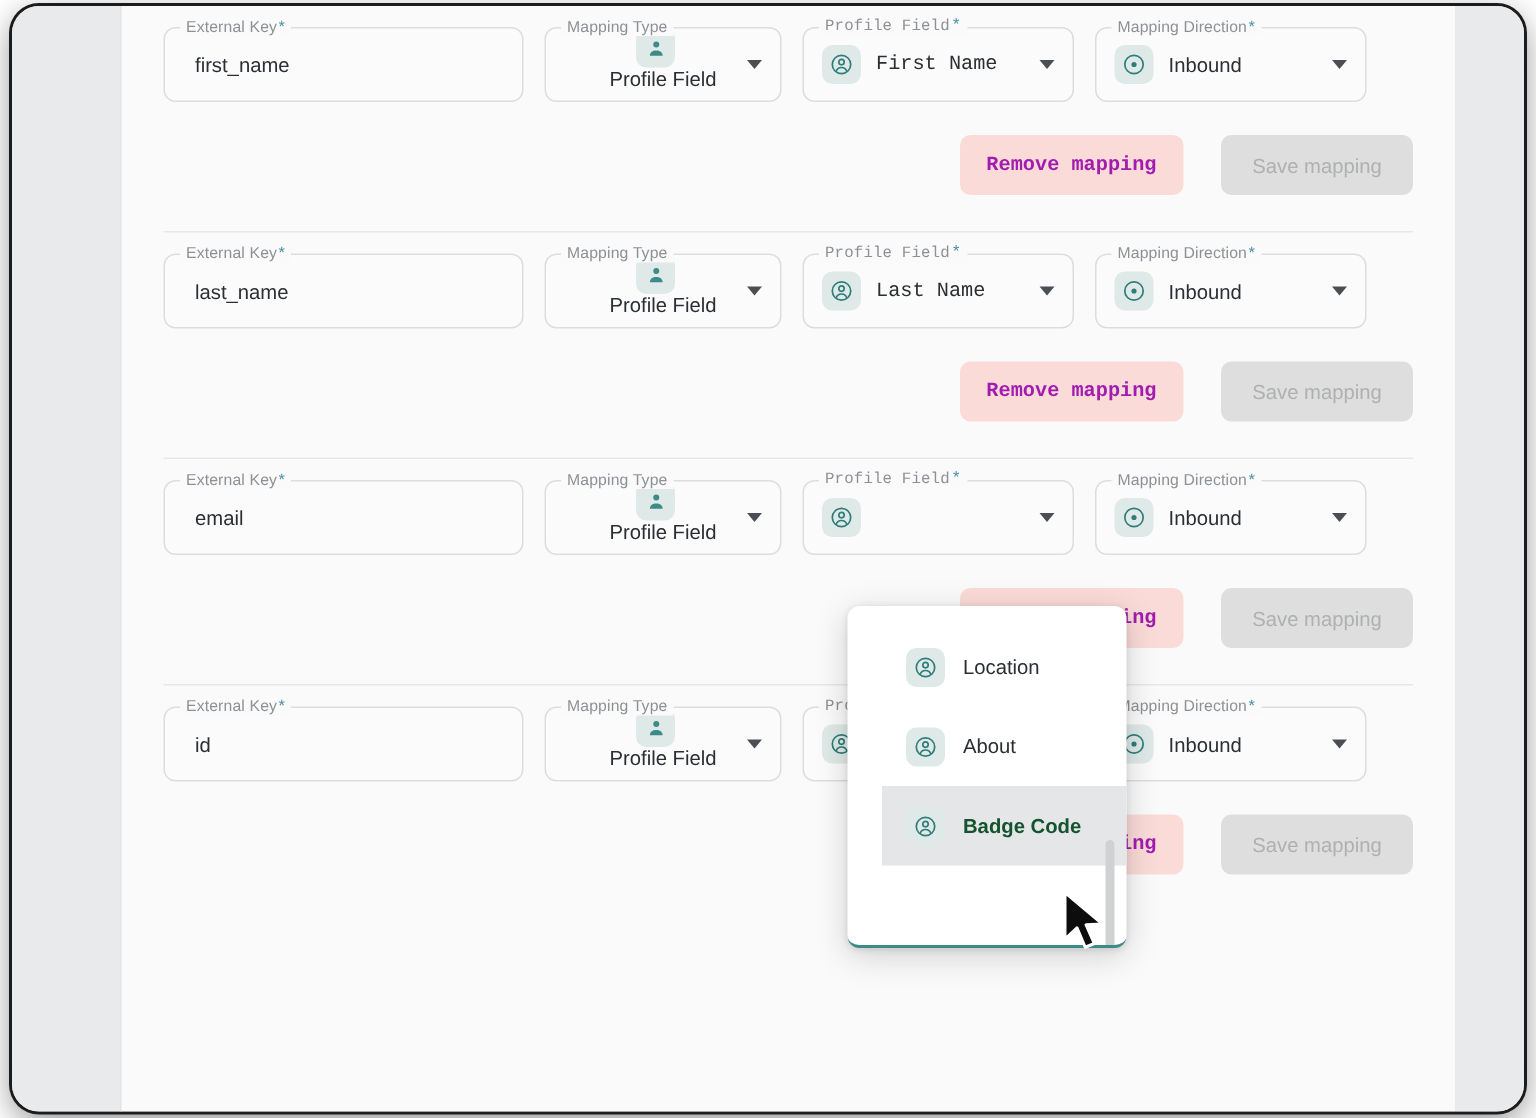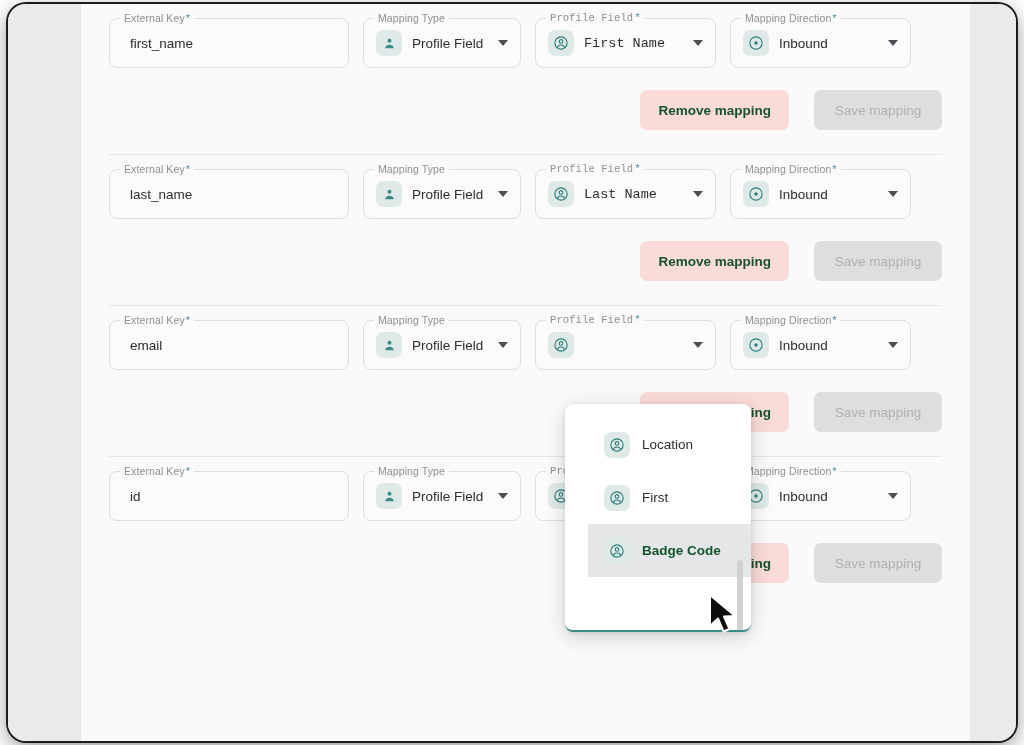--- a/index.html
+++ b/index.html
@@ -73,21 +73,21 @@
     position: relative;
     height: 50px;
     background: #fbfbfb;
     border: 1px solid #dcdddf;
     border-radius: 8px;
     display: flex;
     align-items: center;
     padding: 0 12px;
   }
   .field.ek   { width: 240px; padding-left: 20px; }
-  .field.mt   { width: 158px; }
+  .field.mt   { width: 158px; flex-direction: column; }
   .field.pf   { width: 181px; font-family: Liberation Mono, monospace; }
   .field.md   { width: 181px; }
 
   .field-label {
     position: absolute;
     top: -7px;
     left: 10px;
     padding: 0 4px;
     background: #fafafa;
     font-size: 10.5px;
@@ -147,21 +147,22 @@
     border-radius: 7px;
     font-family: "Liberation Sans", sans-serif;
     font-size: 13.5px;
     font-weight: 700;
     cursor: pointer;
     padding: 0 18px;
     white-space: nowrap;
   }
   .btn-remove {
     background: #fadbd8;
-    color: #14532d;
+    color: #a21caf;
+    font-family: Liberation Mono, monospace;
   }
   .btn-save {
     background: #dedede;
     color: #aeb0b2;
     font-weight: 500;
     cursor: default;
     margin-left: 11px;
   }
 
   
@@ -440,21 +441,21 @@
           <span class="opt-label">Location</span>
         </div>
         <div class="opt">
           <span class="chip">
             <svg width="16" height="16" viewBox="0 0 24 24" fill="none" stroke="#2e7d7a" stroke-width="1.7">
               <circle cx="12" cy="12" r="9.2"></circle>
               <circle cx="12" cy="9.6" r="2.7"></circle>
               <path d="M6.6 19.2c.7-2.8 2.8-4.2 5.4-4.2s4.7 1.4 5.4 4.2"></path>
             </svg>
           </span>
-          <span class="opt-label">First</span>
+          <span class="opt-label">About</span>
         </div>
         <div class="opt selected">
           <span class="chip">
             <svg width="16" height="16" viewBox="0 0 24 24" fill="none" stroke="#2e7d7a" stroke-width="1.7">
               <circle cx="12" cy="12" r="9.2"></circle>
               <circle cx="12" cy="9.6" r="2.7"></circle>
               <path d="M6.6 19.2c.7-2.8 2.8-4.2 5.4-4.2s4.7 1.4 5.4 4.2"></path>
             </svg>
           </span>
           <span class="opt-label">Badge Code</span>

